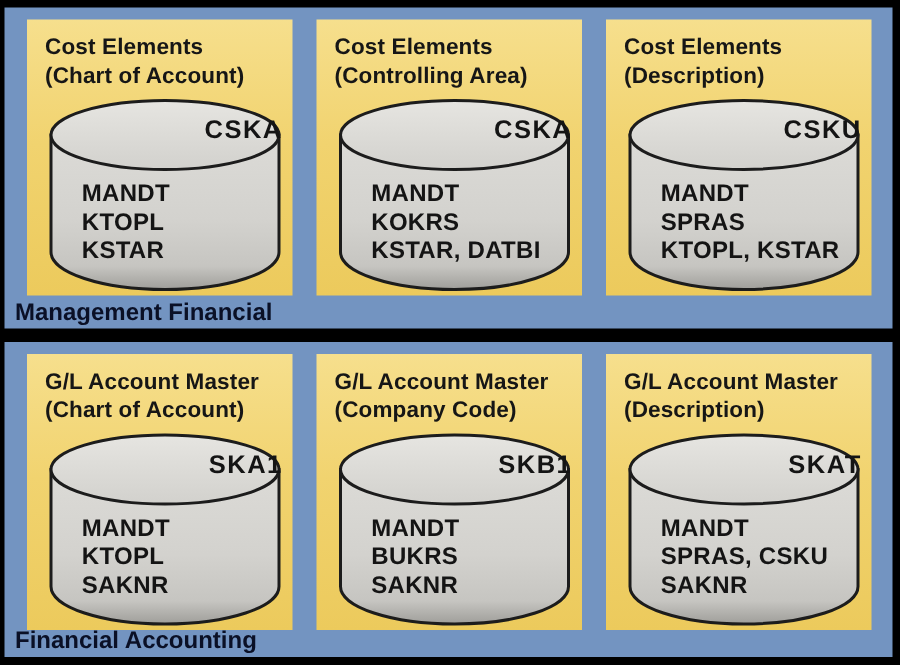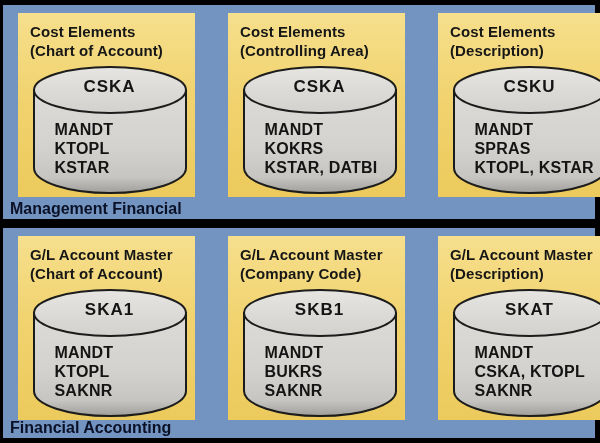--- a/index.html
+++ b/index.html
@@ -13,21 +13,21 @@
   .panel{
     position:absolute;
     left:3px;
     width:592px;
     background:#7394c1;
   }
   .panel-top{top:5px;height:214px;}
   .panel-bottom{top:228px;height:210px;}
   .boxes{
     display:flex;
-    gap:33px;
+    gap:16px;
     padding:8px 0 0 15px;
   }
   .box{
     width:177px;
     height:184px;
     box-sizing:border-box;
     background:linear-gradient(180deg,#f6df8d 0%,#f1d36f 45%,#ecca5c 100%);
     padding:9px 6px 0 12px;
     flex:0 0 auto;
   }
@@ -41,21 +41,21 @@
   .cylinder{
     position:relative;
     width:158px;
     height:132px;
     margin:4px auto 0 auto;
   }
   .cyl-svg{position:absolute;left:0;top:0;}
   .table-name{
     position:absolute;
     top:13px;left:0;right:0;
-    text-align:center;
+    text-align:right;
     font-size:17px;
     font-weight:bold;
     color:#141414;
     letter-spacing:1px;
   }
   .fields{
     position:absolute;
     left:24px;
     top:56px;
     font-size:16px;
@@ -202,21 +202,21 @@
           <div>G/L Account Master</div>
           <div>(Description)</div>
         </div>
         <div class="cylinder">
           <svg class="cyl-svg" width="158" height="132" viewBox="0 0 158 132">
               <use href="#cylinder"></use>
             </svg>
           <div class="table-name">SKAT</div>
           <div class="fields">
             <div>MANDT</div>
-            <div>CSKA, KTOPL</div>
+            <div>SPRAS, CSKU</div>
             <div>SAKNR</div>
           </div>
         </div>
       </div>
 
     </div>
     <div class="section-label">Financial Accounting</div>
   </section>
 
 </div>

